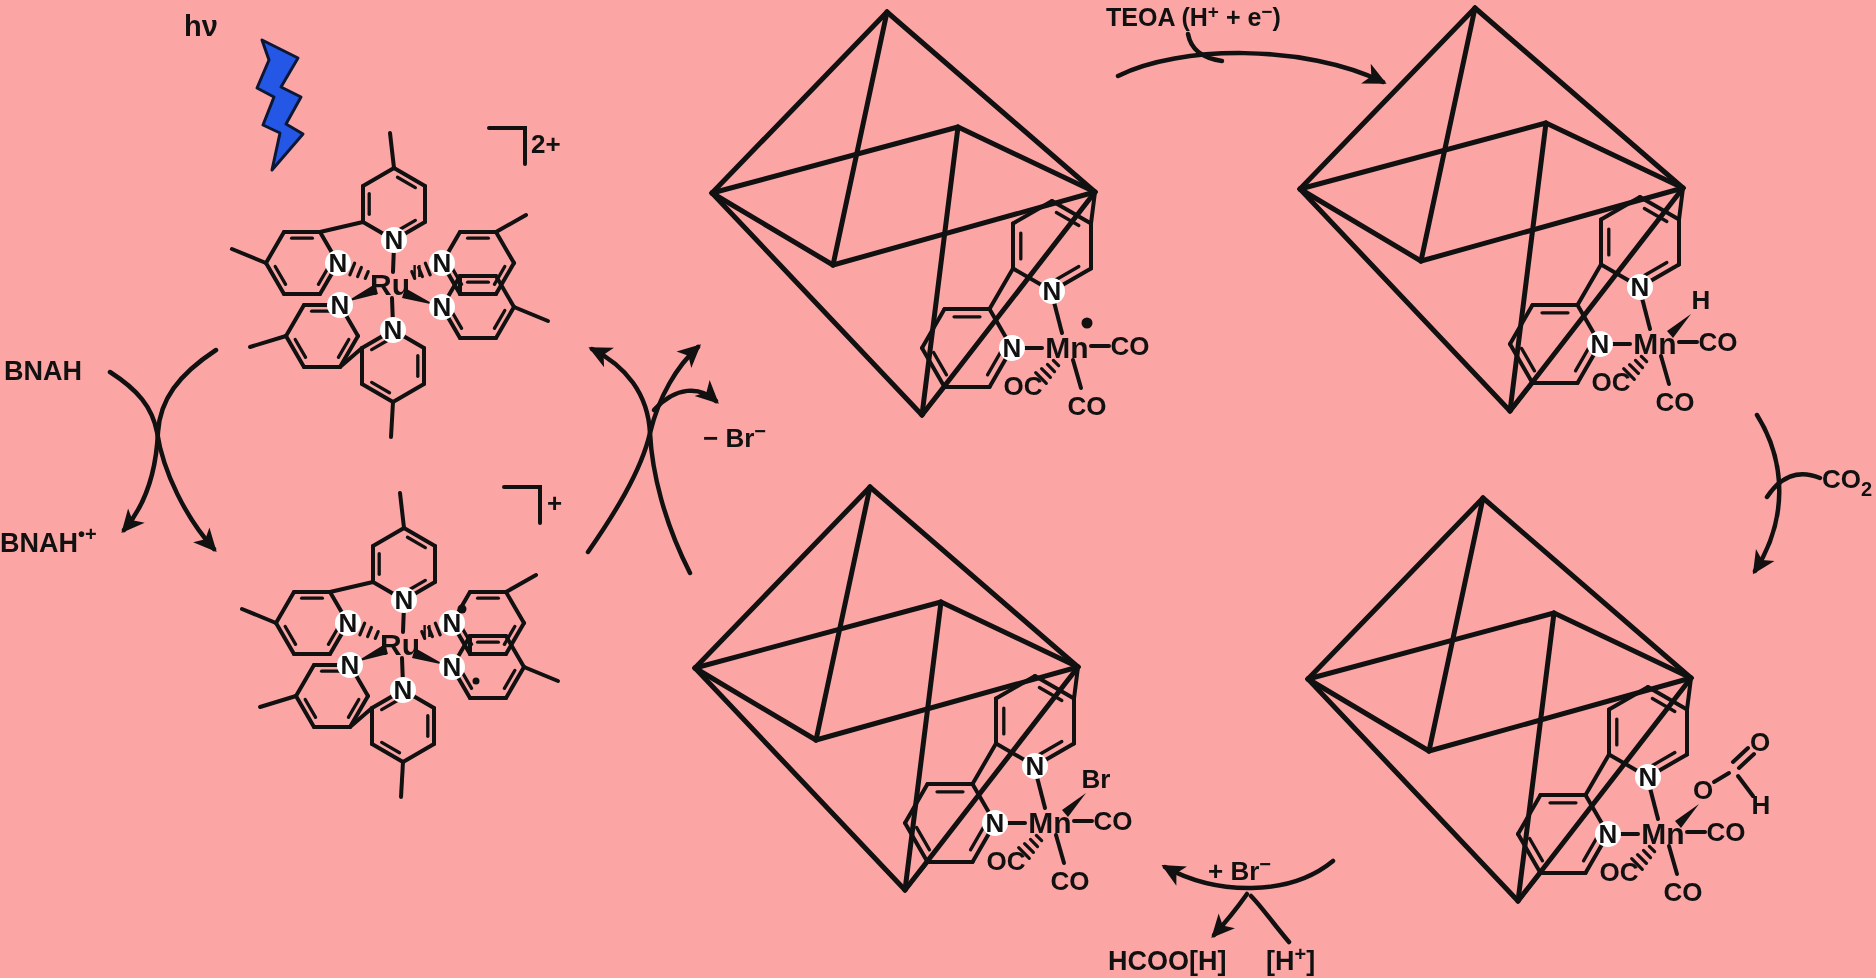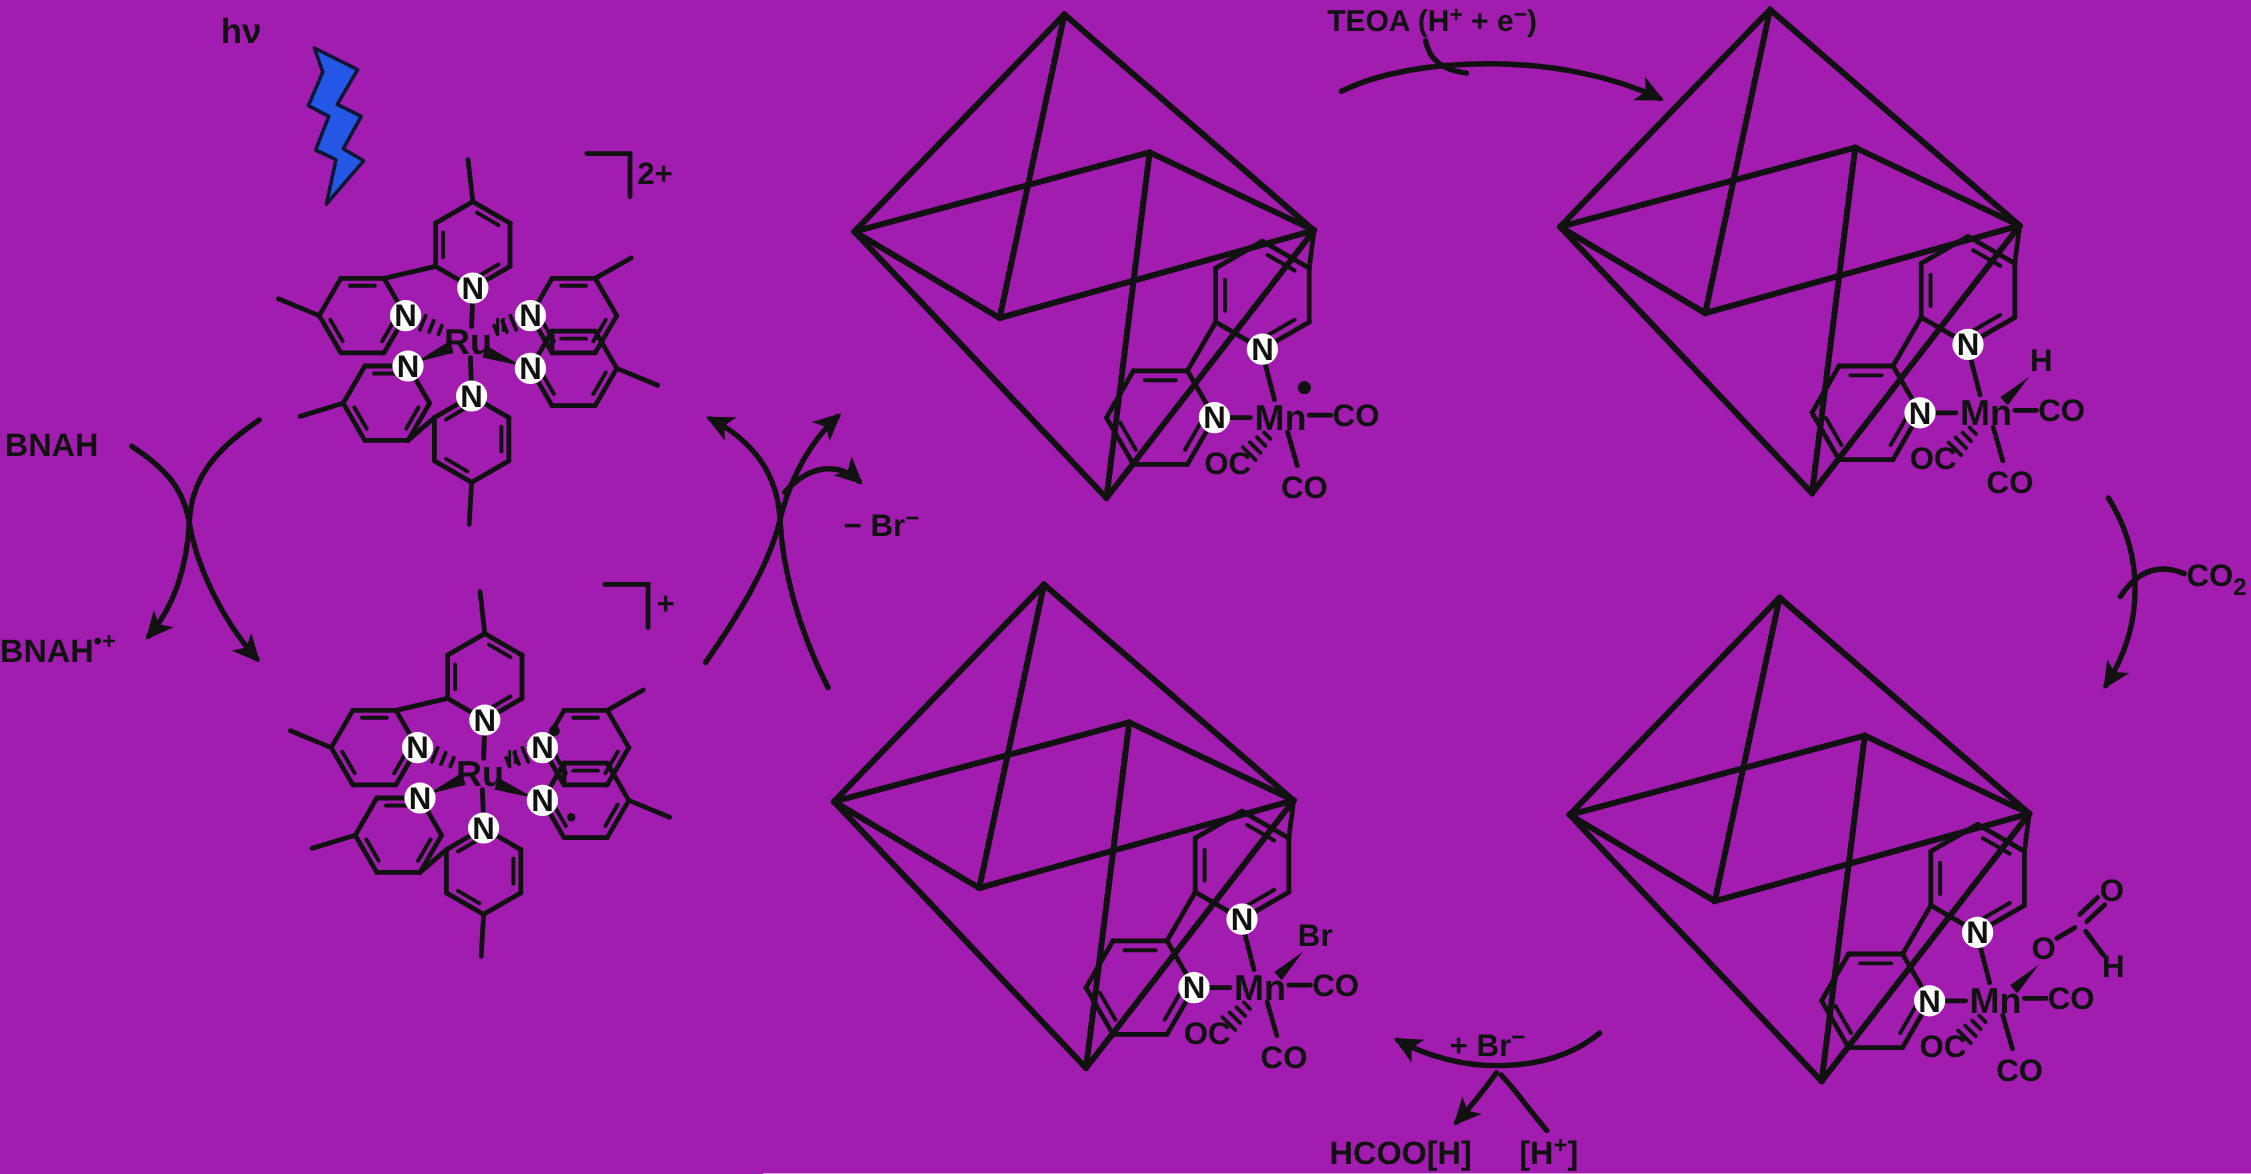--- a/index.html
+++ b/index.html
@@ -1,16 +1,16 @@
 <!DOCTYPE html>
 <html><head>
 <meta charset="utf-8">
 <style>
   html,body{margin:0;padding:0;background:#fff;}
-  .canvas{position:relative;width:1876px;height:978px;background:#a21caf;overflow:hidden;}
+  .canvas{position:relative;width:1876px;height:978px;background:#fca5a5;overflow:hidden;}
   svg{display:block;}
   svg text{font-family:"Liberation Sans","DejaVu Sans",sans-serif;font-weight:bold;fill:#111;}
   .bond{stroke:#111;stroke-linecap:round;fill:none;}
   .arrow{stroke:#111;stroke-width:4.5;fill:none;stroke-linecap:round;}
 </style>
 </head>
 <body>
 
 <div class="canvas">
 <svg viewBox="0 0 1876 978" width="1876" height="978">

